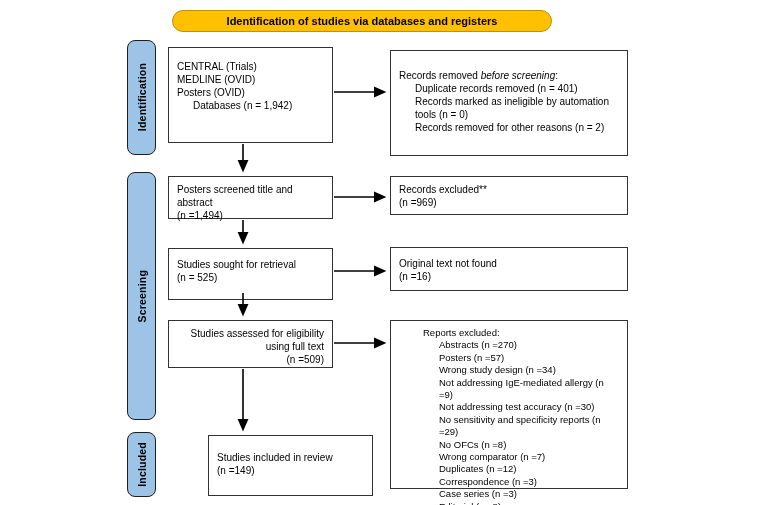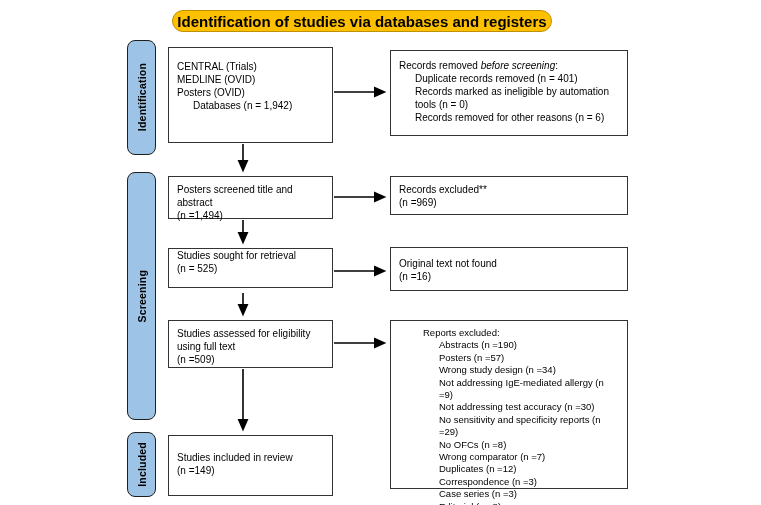--- a/index.html
+++ b/index.html
@@ -12,21 +12,21 @@
     background: #ffffff;
     overflow: hidden;
   }
   .banner {
     position: absolute;
     left: 172px; top: 10px; width: 380px; height: 22px;
     background: var(--banner-bg, #FFC000);
     border: 1px solid var(--banner-border, #BF9000);
     border-radius: 11px;
     display: flex; align-items: center; justify-content: center;
-    font-size: 15px; font-weight: bold; color: #000;
+    font-size: 11px; font-weight: bold; color: #000;
   }
   .sidebar {
     position: absolute;
     left: 127px; width: 29px;
     background: var(--sidebar-bg, #9DC3E6);
     border: 1.4px solid #1f1f1f;
     border-radius: 8px;
     display: flex; align-items: center; justify-content: center;
   }
   .sidebar .vlabel {
@@ -47,24 +47,24 @@
     line-height: 13px;
     padding: 6px 8px 4px 8px;
   }
   .box .line { }
   .box .line.indent { padding-left: 16px; }
   .box .line.gap { margin-bottom: 4px; }
   .lbox { left: 168px; width: 165px; }
   .rbox { left: 390px; width: 238px; }
   .b1 { top: 47px;  height: 96px;  padding-top: 12px; }
   .b2 { top: 176px; height: 43px; }
-  .b3 { top: 248px; height: 40px;  padding-top: 0; }
-  .b4 { top: 320px; height: 48px; }
-  .b5 { top: 435px; height: 61px;  padding-top: 15px; }
-  .r1 { top: 50px;  height: 86px;  padding-top: 8px; }
+  .b3 { top: 248px; height: 52px;  padding-top: 9px; }
+  .b4 { top: 320px; height: 48px; text-align: right; }
+  .b5 { top: 435px; height: 61px;  padding-top: 15px; margin-left: 40px; }
+  .r1 { top: 50px;  height: 106px;  padding-top: 18px; }
   .r2 { top: 176px; height: 39px; }
   .r3 { top: 247px; height: 44px;  padding-top: 9px; }
   .r4 { top: 320px; height: 169px; font-size: 9.5px; line-height: 12.4px; padding-left: 32px; }
   svg.arrows {
     position: absolute; left: 0; top: 0;
     pointer-events: none;
   }
   svg.arrows line { stroke: #000; stroke-width: 1.6; }
 </style>
 </head>
@@ -104,33 +104,33 @@
     </div>
   <div class="box lbox b5">
       <div class="line"><span>Studies included in review</span></div>
       <div class="line"><span>(n =149)</span></div>
     </div>
 
   <div class="box rbox r1">
       <div class="line"><span>Records removed </span><span style="font-style: italic;">before screening</span><span>:</span></div>
       <div class="line indent"><span>Duplicate records removed (n = 401)</span></div>
       <div class="line indent"><span>Records marked as ineligible by automation tools (n = 0)</span></div>
-      <div class="line indent"><span>Records removed for other reasons (n = 6)</span></div>
+      <div class="line indent"><span>Records removed for other reasons (n = 2)</span></div>
     </div>
   <div class="box rbox r2">
       <div class="line"><span>Records excluded**</span></div>
       <div class="line"><span>(n =969)</span></div>
     </div>
   <div class="box rbox r3">
       <div class="line"><span>Original text not found</span></div>
       <div class="line"><span>(n =16)</span></div>
     </div>
   <div class="box rbox r4">
       <div class="line"><span>Reports excluded:</span></div>
-      <div class="line indent"><span>Abstracts (n =190)</span></div>
+      <div class="line indent"><span>Abstracts (n =270)</span></div>
       <div class="line indent"><span>Posters (n =57)</span></div>
       <div class="line indent"><span>Wrong study design (n =34)</span></div>
       <div class="line indent"><span>Not addressing IgE-mediated allergy (n =9)</span></div>
       <div class="line indent"><span>Not addressing test accuracy (n =30)</span></div>
       <div class="line indent"><span>No sensitivity and specificity reports (n =29)</span></div>
       <div class="line indent"><span>No OFCs (n =8)</span></div>
       <div class="line indent"><span>Wrong comparator (n =7)</span></div>
       <div class="line indent"><span>Duplicates (n =12)</span></div>
       <div class="line indent"><span>Correspondence (n =3)</span></div>
       <div class="line indent"><span>Case series (n =3)</span></div>

